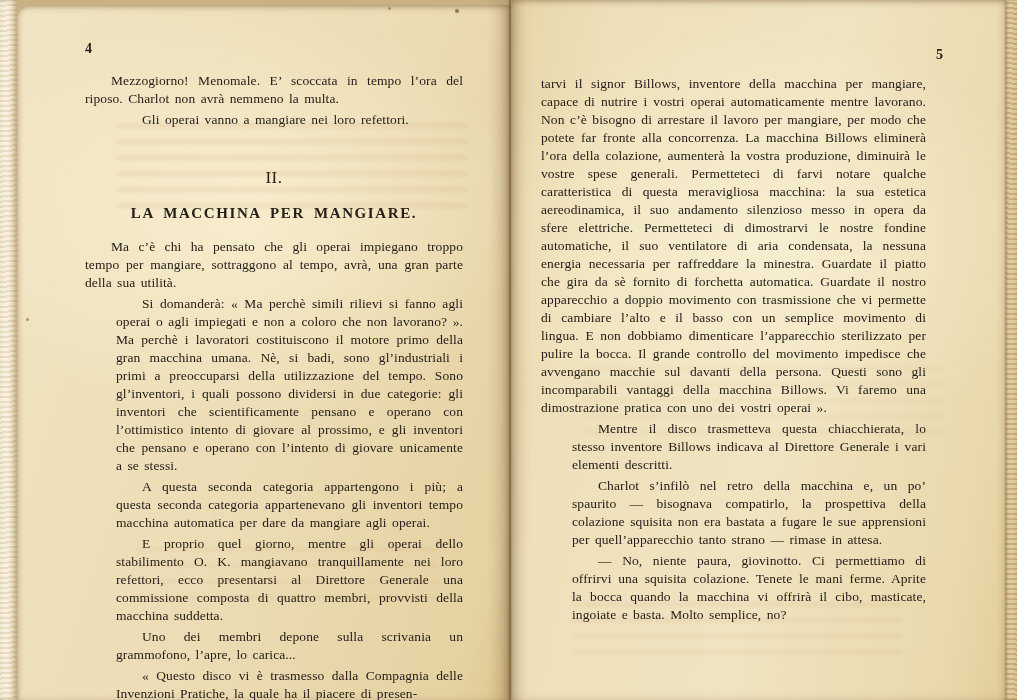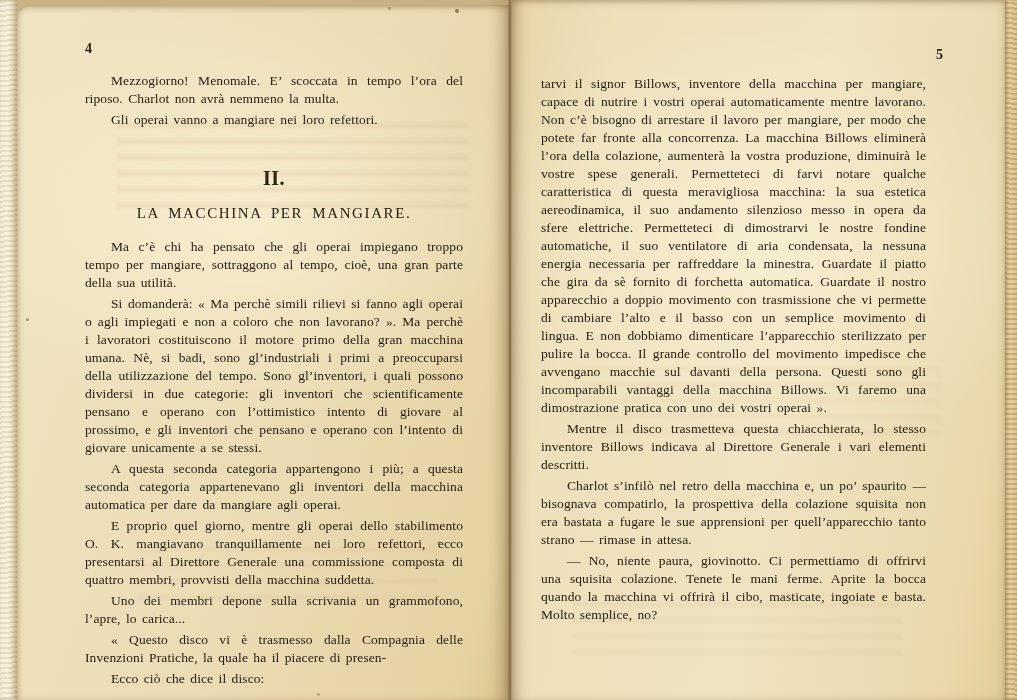--- a/index.html
+++ b/index.html
@@ -98,36 +98,36 @@
   .pagenum {
     position: absolute;
     font-weight: bold;
     font-size: 14px;
     color: #2a231b;
   }
   .pagenum-left  { left: 68px;  top: 36px; }
   .pagenum-right { right: 63px; top: 47px; }
 
   p { margin: 0; }
-  p + p { margin-top: 3px; }
+  p + p { margin-top: 3px; margin-left: 31px; }
   p.indent { text-indent: 26px; }
   p.noindent { text-indent: 0; }
 
   .chapnum {
     text-align: center;
-    font-size: 20px;
-    font-weight: bold;
+    font-size: 17px;
+    font-weight: normal;
     letter-spacing: 0.5px;
     text-indent: 0;
     margin: 40px 0 12px 0;
   }
   .chaptitle {
     text-align: center;
     font-size: 15px;
-    font-weight: normal;
+    font-weight: bold;
     letter-spacing: 1.6px;
     word-spacing: 0.25em;
     text-indent: 0;
     margin: 17px 0 16px 0;
   }
 
   
   .ghost {
     position: absolute;
     pointer-events: none;
@@ -164,23 +164,23 @@
   <div class="page page-left">
     <div class="pagenum pagenum-left">4</div>
 
     <div class="textcol textcol-left">
       <p class="indent">Mezzogiorno! Menomale. E’ scoccata in tempo l’ora del riposo. Charlot non avrà nemmeno la multa.</p>
       <p class="indent">Gli operai vanno a mangiare nei loro refettori.</p>
 
       <h2 class="chapnum">II.</h2>
       <h3 class="chaptitle">LA MACCHINA PER MANGIARE.</h3>
 
-      <p class="indent">Ma c’è chi ha pensato che gli operai impiegano troppo tempo per mangiare, sottraggono al tempo, cioè, una gran parte della sua utilità.</p>
+      <p class="indent">Ma c’è chi ha pensato che gli operai impiegano troppo tempo per mangiare, sottraggono al tempo, avrà, una gran parte della sua utilità.</p>
       <p class="indent">Si domanderà: « Ma perchè simili rilievi si fanno agli operai o agli impiegati e non a coloro che non lavorano? ». Ma perchè i lavoratori costituiscono il motore primo della gran macchina umana. Nè, si badi, sono gl’industriali i primi a preoccuparsi della utilizzazione del tempo. Sono gl’inventori, i quali possono dividersi in due categorie: gli inventori che scientificamente pensano e operano con l’ottimistico intento di giovare al prossimo, e gli inventori che pensano e operano con l’intento di giovare unicamente a se stessi.</p>
-      <p class="indent">A questa seconda categoria appartengono i più; a questa seconda categoria appartenevano gli inventori della macchina automatica per dare da mangiare agli operai.</p>
+      <p class="indent">A questa seconda categoria appartengono i più; a questa seconda categoria appartenevano gli inventori tempo macchina automatica per dare da mangiare agli operai.</p>
       <p class="indent">E proprio quel giorno, mentre gli operai dello stabilimento O. K. mangiavano tranquillamente nei loro refettori, ecco presentarsi al Direttore Generale una commissione composta di quattro membri, provvisti della macchina suddetta.</p>
       <p class="indent">Uno dei membri depone sulla scrivania un grammofono, l’apre, lo carica...</p>
       <p class="indent">« Questo disco vi è trasmesso dalla Compagnia delle Invenzioni Pratiche, la quale ha il piacere di presen-</p>
       <p class="indent">Ecco ciò che dice il disco:</p>
     </div>
 
     <div class="ghost ghost-l1"></div>
     <div class="ghost ghost-l2"></div>
     <div class="speck sp1"></div>
     <div class="speck sp2"></div>

